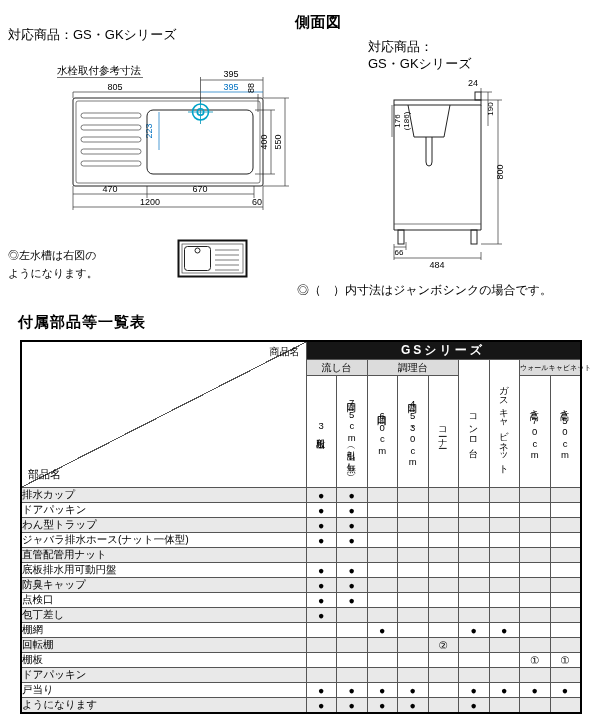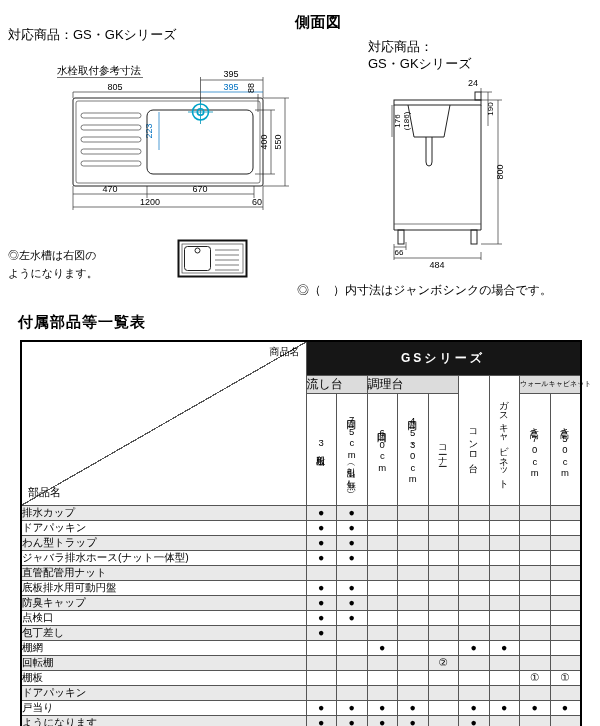--- a/index.html
+++ b/index.html
@@ -23,28 +23,28 @@
   .lnt { stroke:#444; stroke-width:0.7; fill:none; }
   .dln { stroke:#333; stroke-width:0.7; fill:none; }
   .cy  { stroke:#00a3c8; stroke-width:1.6; fill:none; }
   .cyt { stroke:#0090b8; stroke-width:0.8; fill:none; }
   .thick { stroke:#111; stroke-width:2; fill:none; }
 
   
   .parts-wrap { position:absolute; left:20px; top:340px; }
   table.parts { border-collapse:collapse; table-layout:fixed; width:560px; border:2px solid #000; }
   .parts th, .parts td { border:1px solid #555; padding:0; font-weight:normal; }
-  th.series { height:34px; background:#161616; color:#fff; font-size:12px; font-weight:bold; letter-spacing:3px; text-align:center;margin-top:40px; }
+  th.series { height:18px; background:#161616; color:#fff; font-size:12px; font-weight:bold; letter-spacing:3px; text-align:center;margin-top:40px; }
   th.corner { position:relative; background:#fff;
     background-image:linear-gradient(to bottom right,
       transparent calc(50% - 0.6px), #555 calc(50% - 0.6px),
       #555 calc(50% + 0.6px), transparent calc(50% + 0.6px)); }
   .corner-top { position:absolute; top:3px; right:6px; font-size:10px; }
   .corner-bottom { position:absolute; bottom:5px; left:6px; font-size:11px; }
-  th.grp { height:16px; background:#dcdcdc; font-size:12px; text-align:left; }
+  th.grp { height:16px; background:#dcdcdc; font-size:10px; text-align:center; }
   th.grp-sm { height:16px; background:#dcdcdc; font-size:7px; text-align:center; white-space:nowrap; }
   th.vcell { height:112px; background:#fff; vertical-align:top; text-align:center; }
   th.vcell-tall { background:#fff; vertical-align:top; text-align:center; }
   .vtext { writing-mode:vertical-rl; text-orientation:upright; font-size:9.5px; line-height:13px;
            height:106px; margin:3px auto 0; letter-spacing:0.5px; }
   .vtext-tall { height:122px; }
   .parts tbody td { height:15px; font-size:10.5px; }
   .parts tbody tr:nth-child(odd) { background:#e9e9e9; }
   td.pname { text-align:left; padding-left:0; white-space:nowrap; overflow:hidden; }
   td.mark { text-align:center; font-size:10px; line-height:1; }

